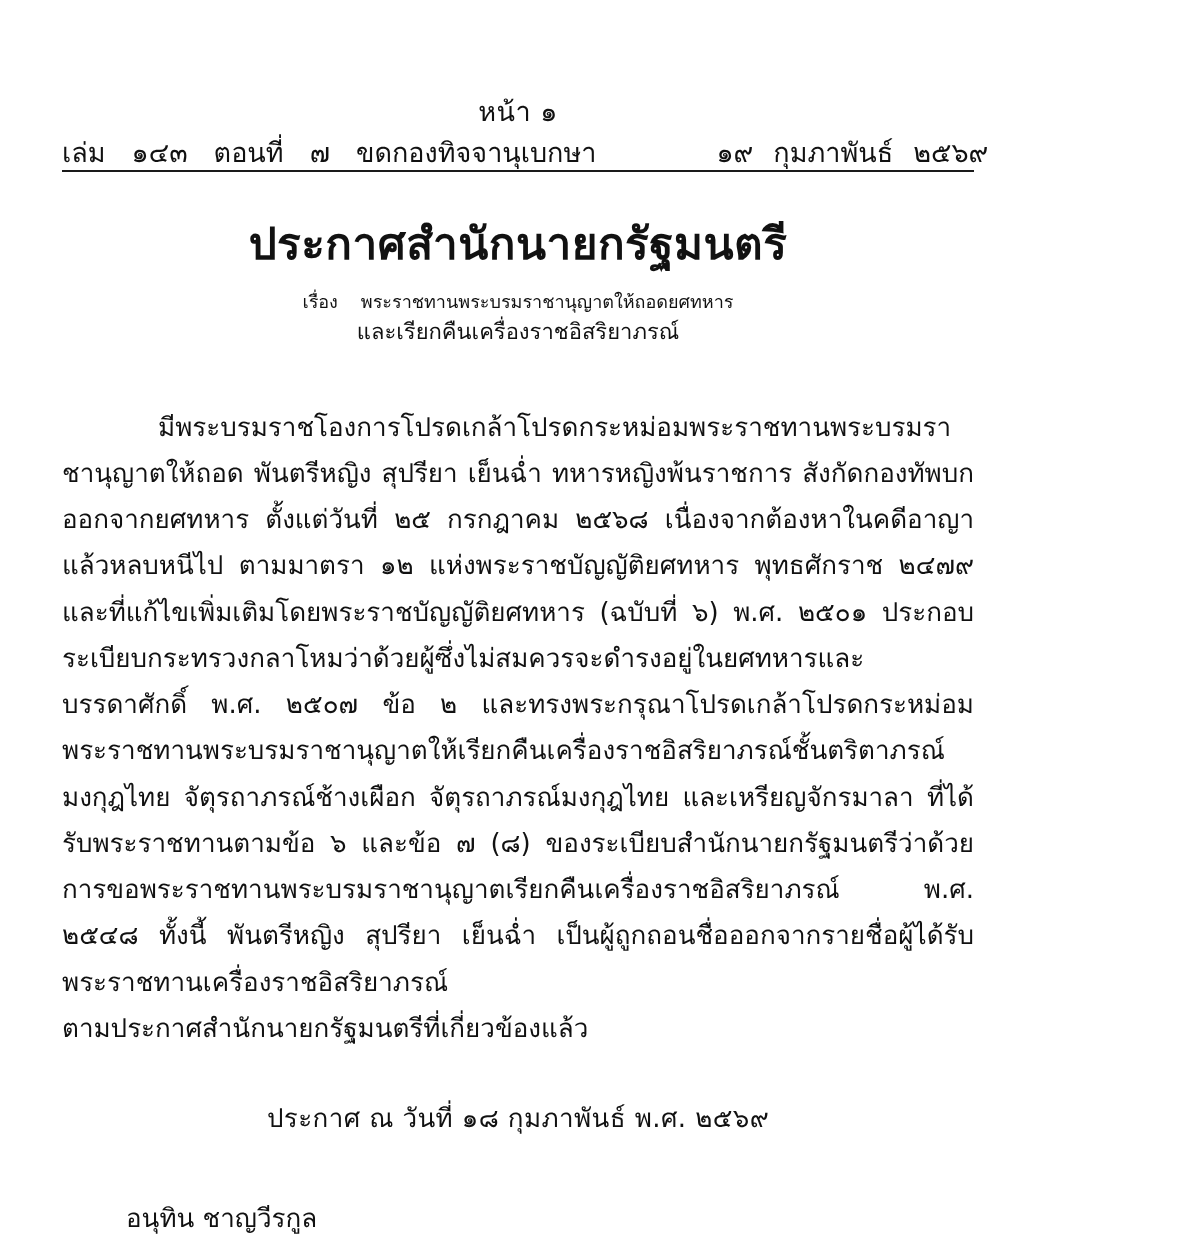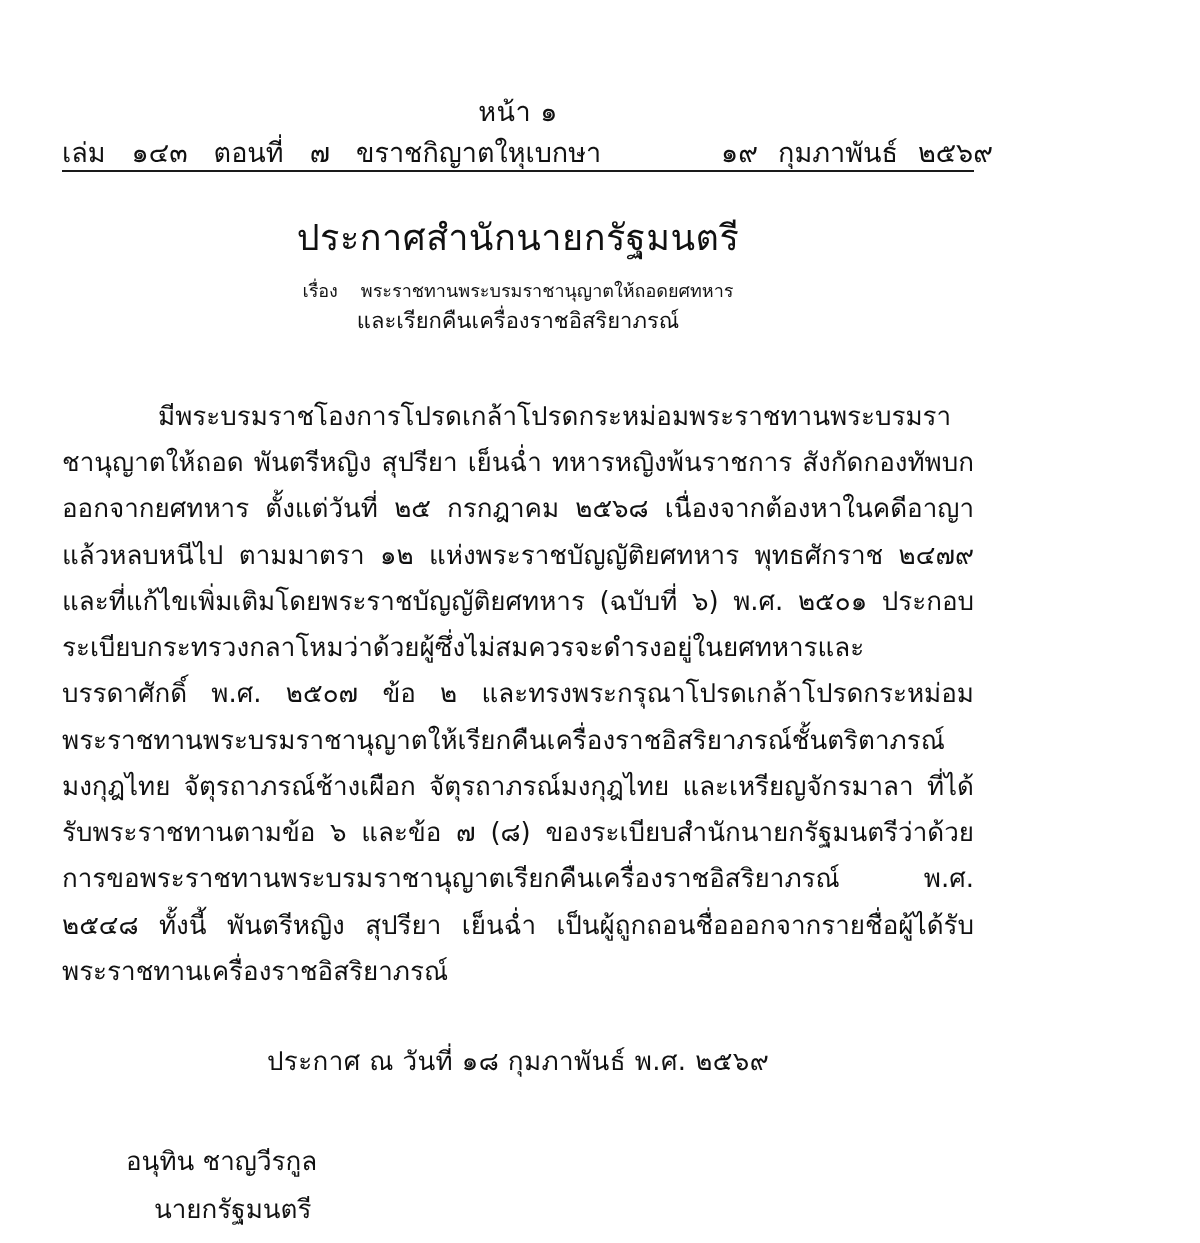--- a/index.html
+++ b/index.html
@@ -64,22 +64,22 @@
     border-top: 2px solid #1a1a1a;
     margin: 0 62px;
   }
 
   
   .title-block {
     margin-top: 42px;
     text-align: center;
   }
   .doc-title {
-    font-size: 36px;
-    font-weight: normal;
+    font-size: 44px;
+    font-weight: bold;
     line-height: 1.35;
     letter-spacing: 0.5px;
   }
   .doc-subject {
     margin-top: 14px;
     font-size: 18px;
     line-height: 1.5;
   }
   .doc-subject-line2 {
     font-size: 22px;
@@ -135,21 +135,21 @@
   <div class="masthead">
     <div class="masthead-page-label">หน้า ๑</div>
     <div class="masthead-row">
       <div class="masthead-left">
         <span>เล่ม</span>
         <span>๑๔๓</span>
         <span>ตอนที่</span>
         <span>๗</span>
         <span>ข</span>
       </div>
-      <div class="masthead-center">ราชกิญาตใหุเบกษา</div>
+      <div class="masthead-center">ดกองทิจจานุเบกษา</div>
       <div class="masthead-right">
         <span>๑๙</span>
         <span>กุมภาพันธ์</span>
         <span>๒๕๖๙</span>
       </div>
     </div>
   </div>
   <hr class="rule">
 
   <div class="title-block">
@@ -158,20 +158,21 @@
       <span>เรื่อง</span>
       &nbsp;&nbsp;
       <span>พระราชทานพระบรมราชานุญาตให้ถอดยศทหาร</span>
     </div>
     <div class="doc-subject-line2">และเรียกคืนเครื่องราชอิสริยาภรณ์</div>
   </div>
 
   <div class="body-block">
     <div class="body-par">
       <span>มีพระบรมราชโองการโปรดเกล้าโปรดกระหม่อมพระราชทานพระบรมราชานุญาตให้ถอด พันตรีหญิง สุปรียา เย็นฉ่ำ ทหารหญิงพ้นราชการ สังกัดกองทัพบก ออกจากยศทหาร ตั้งแต่วันที่ ๒๕ กรกฎาคม ๒๕๖๘ เนื่องจากต้องหาในคดีอาญาแล้วหลบหนีไป ตามมาตรา ๑๒ แห่งพระราชบัญญัติยศทหาร พุทธศักราช ๒๔๗๙ และที่แก้ไขเพิ่มเติมโดยพระราชบัญญัติยศทหาร (ฉบับที่ ๖) พ.ศ. ๒๕๐๑ ประกอบระเบียบกระทรวงกลาโหมว่าด้วยผู้ซึ่งไม่สมควรจะดำรงอยู่ในยศทหารและบรรดาศักดิ์ พ.ศ. ๒๕๐๗ ข้อ ๒ และทรงพระกรุณาโปรดเกล้าโปรดกระหม่อมพระราชทานพระบรมราชานุญาตให้เรียกคืนเครื่องราชอิสริยาภรณ์ชั้นตริตาภรณ์มงกุฎไทย จัตุรถาภรณ์ช้างเผือก จัตุรถาภรณ์มงกุฎไทย และเหรียญจักรมาลา ที่ได้รับพระราชทานตามข้อ ๖ และข้อ ๗ (๘) ของระเบียบสำนักนายกรัฐมนตรีว่าด้วยการขอพระราชทานพระบรมราชานุญาตเรียกคืนเครื่องราชอิสริยาภรณ์ พ.ศ. ๒๕๔๘ ทั้งนี้ พันตรีหญิง สุปรียา เย็นฉ่ำ เป็นผู้ถูกถอนชื่อออกจากรายชื่อผู้ได้รับพระราชทานเครื่องราชอิสริยาภรณ์</span>
+      <span class="last-line">ตามประกาศสำนักนายกรัฐมนตรีที่เกี่ยวข้องแล้ว</span>
     </div>
   </div>
 
   <div class="date-line">ประกาศ  ณ  วันที่  ๑๘  กุมภาพันธ์  พ.ศ. ๒๕๖๙</div>
 
   <div class="sign-block">
     <div class="sign-name">อนุทิน  ชาญวีรกูล</div>
     <div class="sign-position">นายกรัฐมนตรี</div>
   </div>
 

